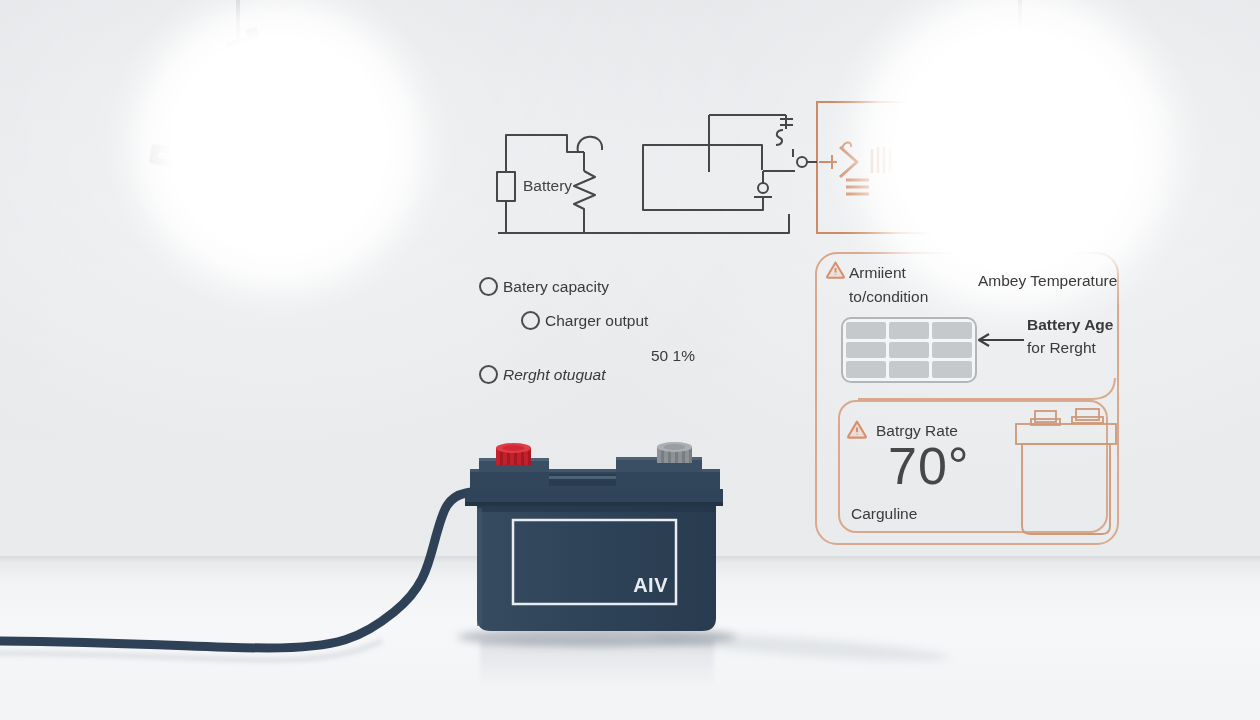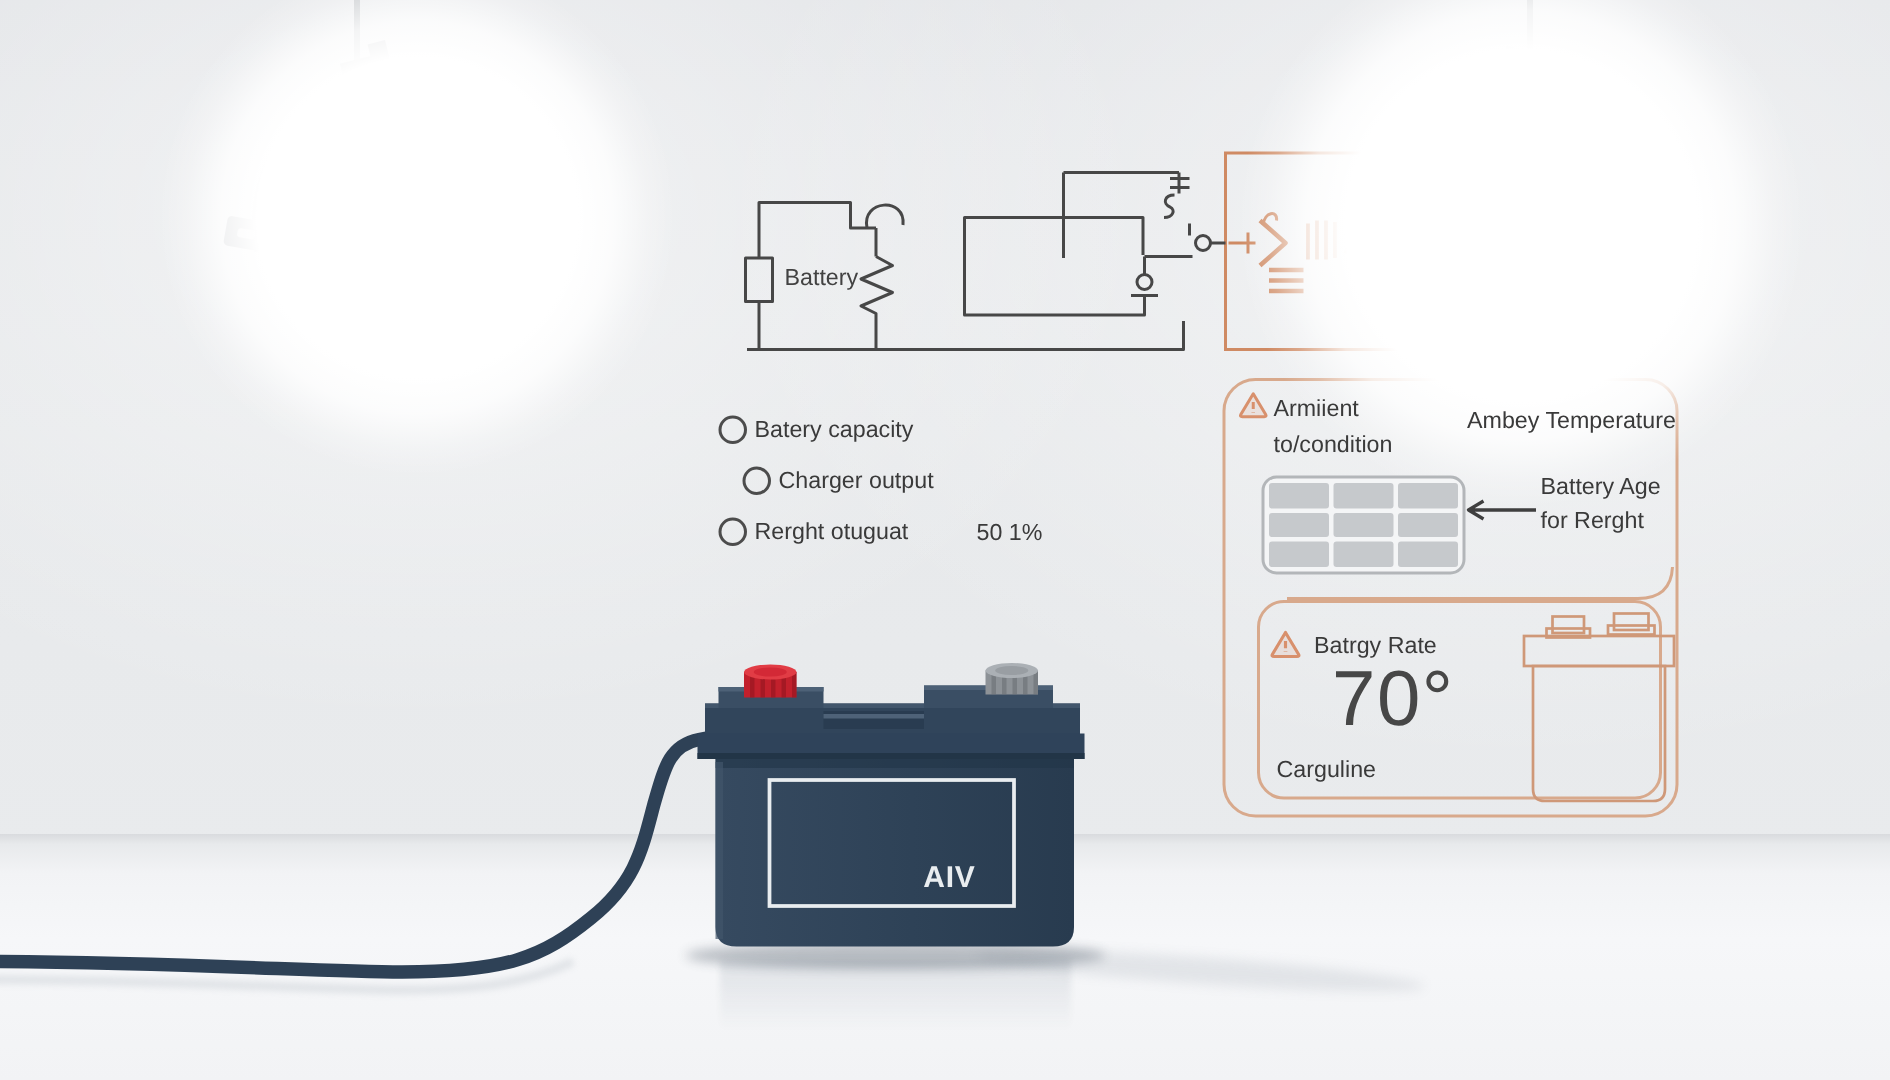--- a/index.html
+++ b/index.html
@@ -25,39 +25,39 @@
   #glowL{left:68px;top:-65px;width:420px;height:420px;
     background:radial-gradient(circle,#fff 0 36%,rgba(255,255,255,.8) 44%,rgba(255,255,255,.25) 52%,rgba(255,255,255,0) 58%);}
   #glowR{left:784px;top:-80px;width:460px;height:460px;
     background:radial-gradient(circle,#fff 0 36%,rgba(255,255,255,.8) 44%,rgba(255,255,255,.25) 52%,rgba(255,255,255,0) 58%);}
   
   .txt{z-index:5;color:var(--text);font-size:15.5px;line-height:18px;white-space:nowrap;}
   .big{font-size:52px;line-height:44px;color:var(--ink);letter-spacing:1px;}
   #circuit-batt-label{left:523px;top:177px;color:#424242;}
   .check-row{display:flex;align-items:center;gap:5px;z-index:5;}
   .radio{width:15px;height:15px;border:2px solid #4c4c4c;border-radius:50%;background:transparent;flex:0 0 auto;}
-  #row1{left:479px;top:277px;}#row2{left:453px;top:311px;padding-left:42px;}#row3{left:479px;top:345px;}
+  #row1{left:479px;top:277px;}#row2{left:479px;top:311px;padding-left:42px;}#row3{left:479px;top:365px;font-style:italic;}
   #check-value{left:651px;top:347px;}
   #warn1{left:825px;top:260px;z-index:5;}
   #amb-t1{left:849px;top:264px;}
   #amb-t2{left:849px;top:288px;}
   #amb-sub{left:978px;top:272px;}
   #grid{left:841px;top:317px;width:126px;height:56px;z-index:5;background:#f4f5f6;
     border:2px solid var(--grid-border);border-radius:10px;padding:3px;
     display:grid;grid-template-columns:repeat(3,1fr);grid-template-rows:repeat(3,1fr);gap:3px;}
   .cell{background:var(--grid-cell);border-radius:2px;}
   #arrow{left:976px;top:332px;z-index:5;}
-  #age-1{left:1027px;top:316px;}
+  #age-1{left:1027px;top:316px;font-weight:bold;}
   #age-2{left:1027px;top:339px;}
   #warn2{left:846px;top:419px;z-index:5;}
   #rate-title{left:876px;top:422px;}
   #rate-value{left:888px;top:444px;}
   #rate-cap{left:851px;top:505px;}
   #batt-icon{left:1014px;top:406px;z-index:5;}
-  #aiv{left:598px;top:574px;width:70px;text-align:center;color:var(--label-stroke);
+  #aiv{left:598px;top:574px;width:70px;text-align:right;color:var(--label-stroke);
     font-size:20px;font-weight:600;letter-spacing:.5px;z-index:5;}
 </style>
 </head>
 <body>
 
 <div id="stage">
 
   <div id="floor" class="abs"></div>
 
   <svg id="lineart" class="abs" width="1260" height="720" viewBox="0 0 1260 720">

